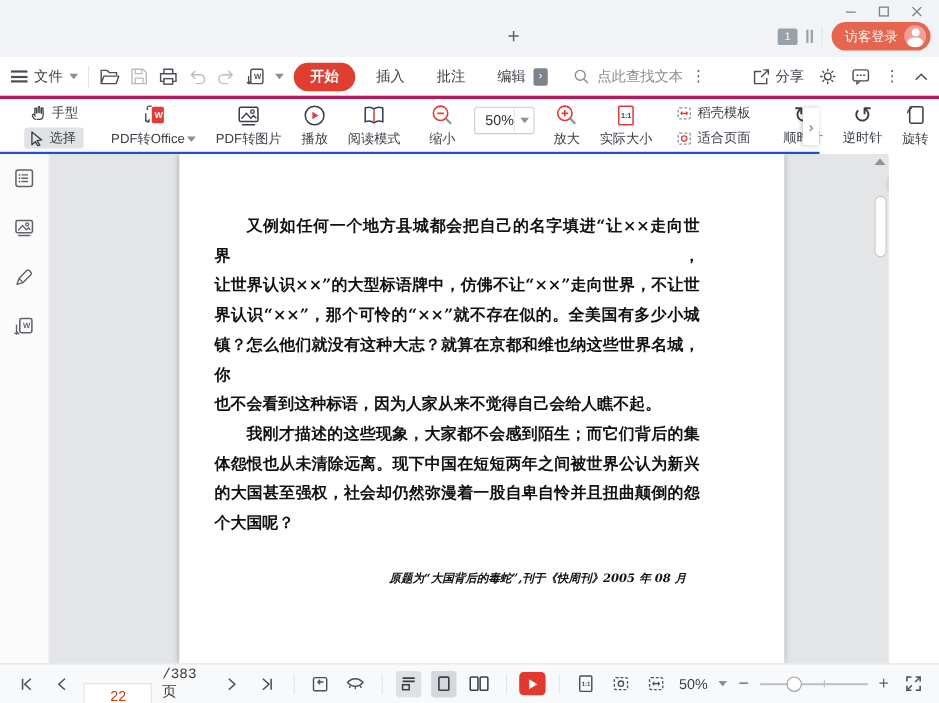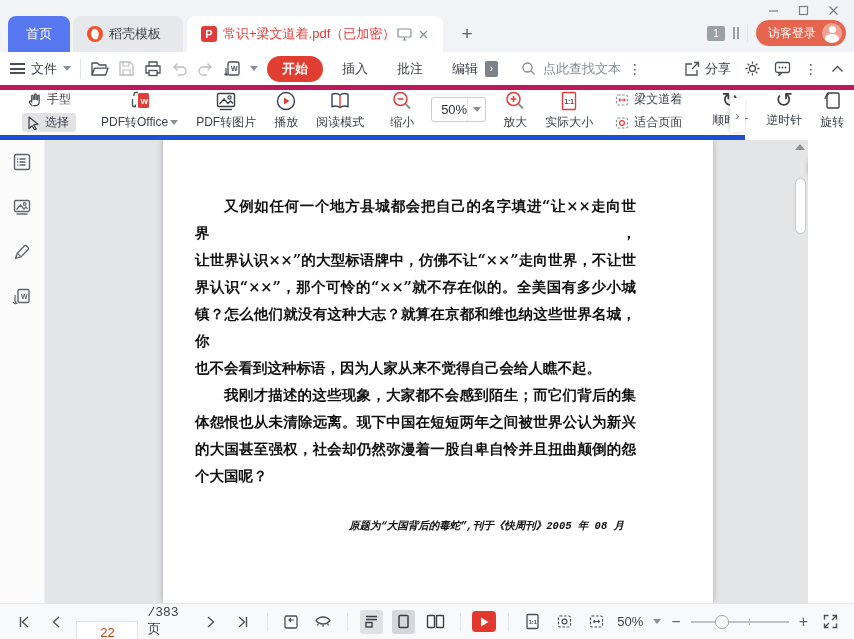--- a/index.html
+++ b/index.html
@@ -26,33 +26,33 @@
   .newtab{position:absolute;left:455px;bottom:6px;width:24px;height:24px;display:flex;align-items:center;justify-content:center;font-size:19px;color:#5f6368;cursor:pointer;}
   .tb-right{position:absolute;right:8px;bottom:6px;display:flex;align-items:center;gap:8px;}
   .badge{width:18px;height:15px;background:#9aa0a8;color:#fff;border-radius:2px;font-size:10px;display:flex;align-items:center;justify-content:center;}
   .bars-ico{display:flex;gap:2px;}
   .bars-ico i{width:2px;height:12px;background:#9aa0a8;}
   .login-pill{height:26px;border-radius:13px;background:#e5654f;color:#fff;display:flex;align-items:center;gap:6px;padding:0 4px 0 12px;font-size:12px;cursor:pointer;}
   .avatar{width:20px;height:20px;border-radius:50%;background:#efa196;position:relative;overflow:hidden;}
   .avatar::before{content:"";position:absolute;left:6.5px;top:3px;width:7px;height:7px;border-radius:50%;background:#fff;}
   .avatar::after{content:"";position:absolute;left:3px;top:11px;width:14px;height:9px;border-radius:50% 50% 0 0;background:#fff;}
   
-  #menubar{position:absolute;left:0;top:52px;width:854px;height:38px;background:#fff;border-bottom:5px solid #be185d;display:flex;align-items:center;padding:0 10px;gap:9px;}
+  #menubar{position:absolute;left:0;top:52px;width:854px;height:38px;background:#fff;border-bottom:3px solid #be185d;display:flex;align-items:center;padding:0 10px;gap:9px;}
   .mfile{display:flex;align-items:center;gap:6px;cursor:pointer;}
   .ham i{display:block;width:15px;height:2px;background:#4a4f55;margin:2.5px 0;}
   .mtab{padding:4px 10px;cursor:pointer;font-size:13px;}
   .mtab.active{background:#e03e31;color:#fff;border-radius:14px;padding:4px 15px;font-weight:bold;}
   .expand-sq{width:13px;height:16px;background:#7d838b;color:#fff;border-radius:2px;font-size:10px;display:flex;align-items:center;justify-content:center;margin-left:-6px;cursor:pointer;}
   .search-box{display:flex;align-items:center;gap:7px;color:#878d94;margin-left:14px;cursor:text;}
   .mright{margin-left:auto;display:flex;align-items:center;gap:13px;}
   .mright .txt{color:#3a3f45;}
   .dim{opacity:.38;}
   .dots3v{color:#5f6368;font-size:14px;letter-spacing:0;}
   
-  #bigbar{position:absolute;left:0;top:90px;width:745px;height:50px;background:#fff;border-bottom:5px solid #1d4ed8;display:flex;align-items:flex-start;padding:0 0 0 14px;}
+  #bigbar{position:absolute;left:0;top:90px;width:745px;height:50px;background:#fff;border-bottom:2px solid #1d4ed8;display:flex;align-items:center;padding:0 0 0 14px;}
   .tool-col{display:flex;flex-direction:column;align-items:center;justify-content:center;gap:2px;padding:0 9px;font-size:12px;color:#3a3f45;cursor:pointer;}
   .tool-col .lbl{display:flex;align-items:center;gap:2px;white-space:nowrap;}
   .stack2{display:flex;flex-direction:column;gap:4px;padding:0 8px;}
   .stack2 .row{display:flex;align-items:center;gap:5px;font-size:12px;cursor:pointer;padding:1px 5px;border-radius:3px;white-space:nowrap;}
   .stack2 .row.sel{background:#e0e2e6;}
   #bigbar .vdiv{height:34px;margin:0 4px;}
   .combo{width:104px;height:25px;border:1px solid #c9ccd1;border-radius:3px;background:#fff;display:flex;align-items:center;margin:0 8px;align-self:flex-start;margin-top:7px;cursor:pointer;}
   .combo .val{flex:1;padding-left:9px;font-size:13px;color:#2c3036;}
   .combo .cwrap{width:18px;height:100%;border-left:1px solid #e2e4e7;display:flex;align-items:center;justify-content:center;}
   .rot{font-size:21px;color:#3b3f45;line-height:20px;font-family:"DejaVu Sans",sans-serif;}
@@ -60,21 +60,21 @@
   
   #bodyarea{position:absolute;left:0;top:140px;width:808px;height:463px;display:flex;}
   #sidebar{width:45px;height:100%;background:#fbfbfc;border-right:1px solid #ececee;display:flex;flex-direction:column;align-items:center;padding-top:8px;gap:17px;}
   .side-ico{width:28px;height:28px;display:flex;align-items:center;justify-content:center;cursor:pointer;border-radius:3px;}
   #canvas{position:relative;flex:1;height:100%;background:#e4e5e7;overflow:hidden;}
   #page{position:absolute;left:118px;top:0;width:550px;height:463px;background:#fff;box-shadow:0 0 6px rgba(0,0,0,.28);}
   #pagetext{padding:52px 77px 0 32px;font-family:"DejaVu Serif","Liberation Serif",serif;font-size:14.5px;font-weight:700;color:#111;line-height:27px;}
   .line{text-align:justify;text-align-last:justify;}
   .line.last{text-align-last:left;}
   .ind{text-indent:2em;}
-  .src-note{margin-top:24px;font-size:10.5px;font-style:italic;text-align:right;padding-right:12px;font-weight:700;font-family:Liberation Mono, monospace;}
+  .src-note{margin-top:24px;font-size:10.5px;font-style:italic;text-align:right;padding-right:12px;font-weight:700;}
   .float-btn{position:absolute;left:763px;top:12px;width:30px;height:30px;border-radius:50%;background:#3d7bf2;border:2px solid #fff;box-shadow:0 1px 4px rgba(0,0,0,.3);display:flex;align-items:center;justify-content:center;cursor:pointer;}
   .vscroll{position:absolute;right:2px;top:4px;width:12px;height:455px;}
   .vscroll .up{width:0;height:0;border-left:5px solid transparent;border-right:5px solid transparent;border-bottom:6px solid #8d9197;margin:0 auto;cursor:pointer;}
   .vscroll .thumb{width:11px;height:56px;background:#fdfdfd;border:1px solid #c7c9cc;border-radius:6px;margin:28px auto 0;cursor:grab;}
   
   #statusbar{position:absolute;left:0;top:603px;width:854px;height:36px;background:#f8f9fa;border-top:1px solid #e2e4e7;display:flex;align-items:center;padding:0 12px;gap:9px;}
   #statusbar .vdiv{height:18px;margin:0 3px;}
   .sbtn{width:24px;height:24px;display:flex;align-items:center;justify-content:center;cursor:pointer;border-radius:3px;}
   .sbtn.selbg{background:#dfe1e5;}
   .sbtn.selbg2{background:#d4d7db;}
@@ -105,44 +105,20 @@
           <svg width="11" height="11" viewBox="0 0 11 11">
             <rect x="1.5" y="1.5" width="8" height="8" fill="none" stroke="#7a8088" stroke-width="1.2"></rect>
           </svg>
         </div>
       <div class="win-btn">
           <svg width="11" height="11" viewBox="0 0 11 11">
             <path d="M1.5 1.5l8 8M9.5 1.5l-8 8" stroke="#7a8088" stroke-width="1.2"></path>
           </svg>
         </div>
     </div>
-    <div class="tabs">
-      <div class="tab home">
-          <span>首页</span>
-        </div>
-      <div class="tab docer">
-        <span class="docer-ico"></span>
-        <span>稻壳模板</span>
-      </div>
-      <div class="tab doc">
-        <span class="pdf-ico">P</span>
-        <span class="tab-title">常识+梁文道着.pdf（已加密）</span>
-        <span class="ico">
-            <svg width="15" height="13" viewBox="0 0 15 13">
-              <rect x="1" y="1" width="13" height="8" rx="1" fill="none" stroke="#8a9097" stroke-width="1.2"></rect>
-              <path d="M5.5 12h4M7.5 9v3" stroke="#8a9097" stroke-width="1.2"></path>
-            </svg>
-          </span>
-        <span class="ico">
-            <svg width="11" height="11" viewBox="0 0 11 11">
-              <path d="M2 2l7 7M9 2l-7 7" stroke="#8a9097" stroke-width="1.3"></path>
-            </svg>
-          </span>
-      </div>
-    </div>
     <div class="newtab">+</div>
     <div class="tb-right">
       <span class="badge">1</span>
       <span class="bars-ico">
           <i></i>
           <i></i>
         </span>
       <span class="vdiv" style="height:18px;"></span>
       <div class="login-pill">
         <span>访客登录</span>
@@ -349,21 +325,21 @@
       <span class="lbl">实际大小</span>
     </div>
     <div class="stack2">
       <div class="row">
         <span class="ico">
             <svg width="14" height="14" viewBox="0 0 14 14">
               <rect x="1.5" y="2" width="11" height="10" rx="1.5" fill="none" stroke="#8a9097" stroke-width="1.2" stroke-dasharray="2.5 1.7"></rect>
               <path d="M4 7h6M5.3 5.5L4 7l1.3 1.5M8.7 5.5L10 7 8.7 8.5" fill="none" stroke="#e23c39" stroke-width="1.1"></path>
             </svg>
           </span>
-        <span>梁文道着</span>
+        <span>稻壳模板</span>
       </div>
       <div class="row">
         <span class="ico">
             <svg width="14" height="14" viewBox="0 0 14 14">
               <rect x="1.5" y="2" width="11" height="10" rx="1.5" fill="none" stroke="#8a9097" stroke-width="1.2" stroke-dasharray="2.5 1.7"></rect>
               <circle cx="7" cy="7" r="2.4" fill="none" stroke="#e23c39" stroke-width="1.2"></circle>
             </svg>
           </span>
         <span>适合页面</span>
       </div>

